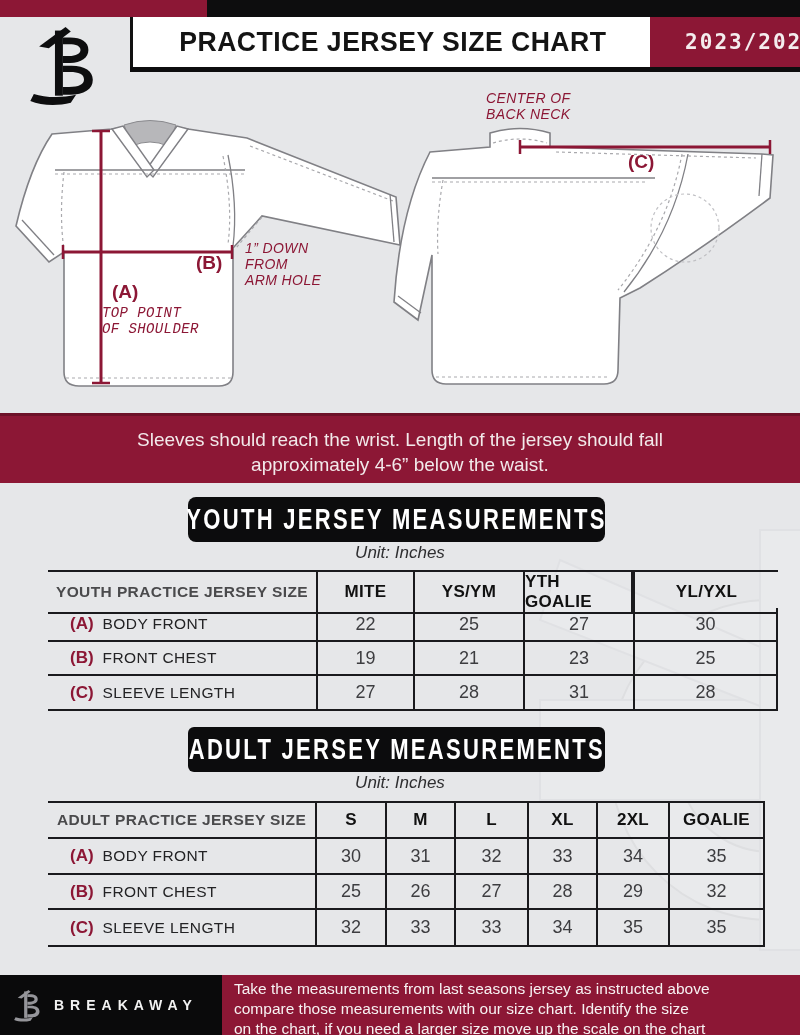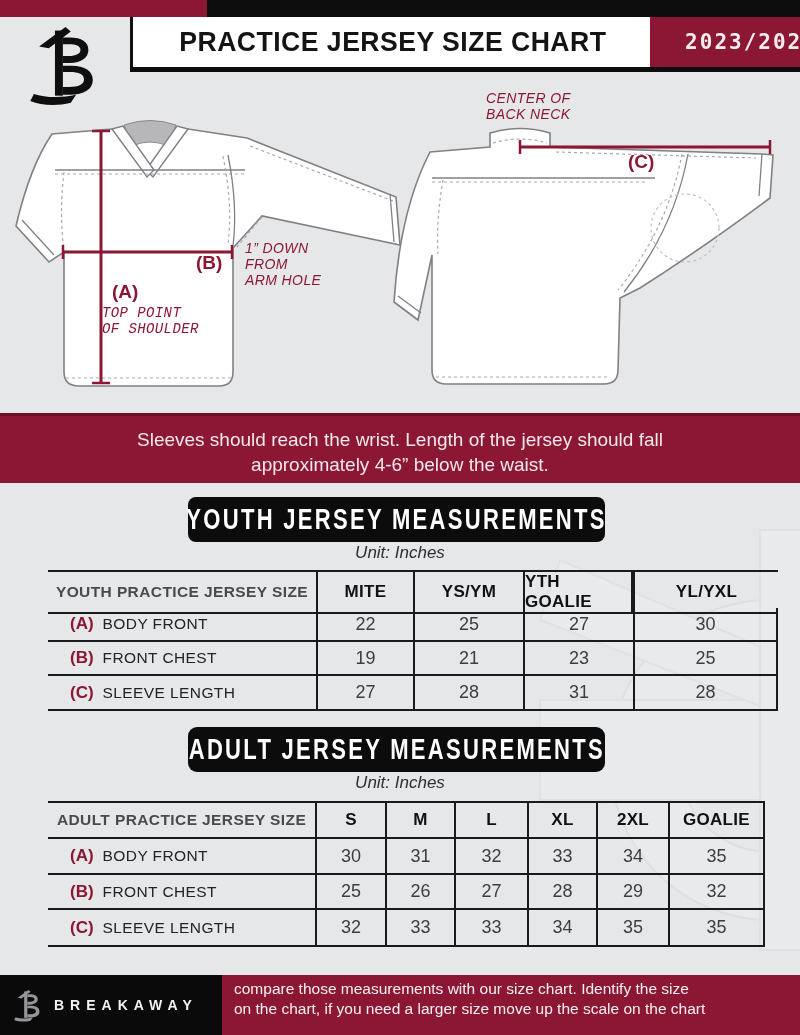--- a/index.html
+++ b/index.html
@@ -25,21 +25,21 @@
   .dg-cap{font-style:italic;font-size:14px;line-height:16px;font-weight:500;letter-spacing:.4px;}
   
   .notice{left:0;top:413px;width:800px;height:70px;background:#8c1735;border-top:3px solid #6d1128;
           box-sizing:border-box;text-align:center;padding-top:11px;z-index:1;}
   .notice div{color:#f2e9ea;font-size:19px;line-height:25px;}
   
   .pill{background:#0c0c0d;border-radius:9px;display:flex;align-items:center;justify-content:center;z-index:1;}
   .pill span{display:inline-block;white-space:nowrap;color:#fff;font-weight:bold;font-size:29px;
              letter-spacing:3px;transform:scaleX(.76);}
   .pill-youth{left:188px;top:497px;width:417px;height:45px;border-radius:8px;}
-  .pill-adult{left:188px;top:727px;width:417px;height:45px;}
+  .pill-adult{left:188px;top:727px;width:417px;height:45px;border-radius:6px;}
   .unit{left:0;width:800px;text-align:center;font-style:italic;font-size:17px;color:#2e2e30;z-index:1;}
   .unit-youth{top:543px;} .unit-adult{top:773px;}
   
   .mtable{z-index:1;}
   .trow{display:grid;}
   .tcell{box-sizing:border-box;display:flex;align-items:center;border-bottom:2px solid #1a1a1d;background:transparent;}
   .trow.head .tcell{border-top:2px solid #1a1a1d;}
   .tcell.vline{border-left:2px solid #1a1a1d;}
   .tcell.rline{border-right:2px solid #1a1a1d;}
   .tcell.center{justify-content:center;}
@@ -276,18 +276,19 @@
           <path d="M16,30 L46,8 L52,13 L27,32 Z"></path>
           <rect x="34" y="12" width="9" height="74"></rect>
           <path d="M43,20 h8 c13,0 21,5 21,14 c0,9 -8,14 -21,15 h-8 v-8 h7 c8,-0.5 13,-3 13,-7 c0,-4.5 -5,-6.5 -13,-6.5 h-7 z"></path>
           <path d="M43,52 h10 c15,0 24,6 24,16 c0,11 -10,17 -26,17 h-8 v-9 h7 c11,0 17,-3 17,-8.5 c0,-6 -6,-8.5 -16,-8.5 h-8 z"></path>
           <path d="M6,92 C18,97 36,98 52,94 L58,85 C40,89 22,88 10,84 Z"></path>
         </g>
       </svg>
       <span class="brand-text">BREAKAWAY</span>
     </div>
     <div class="footer-note">
+      <div>Take the measurements from last seasons jersey as instructed above</div>
       <div>compare those measurements  with our size chart. Identify the size</div>
       <div>on the chart, if you need a larger size move up the scale on the chart</div>
     </div>
   </div>
 
 </div>
 
 </body></html>

